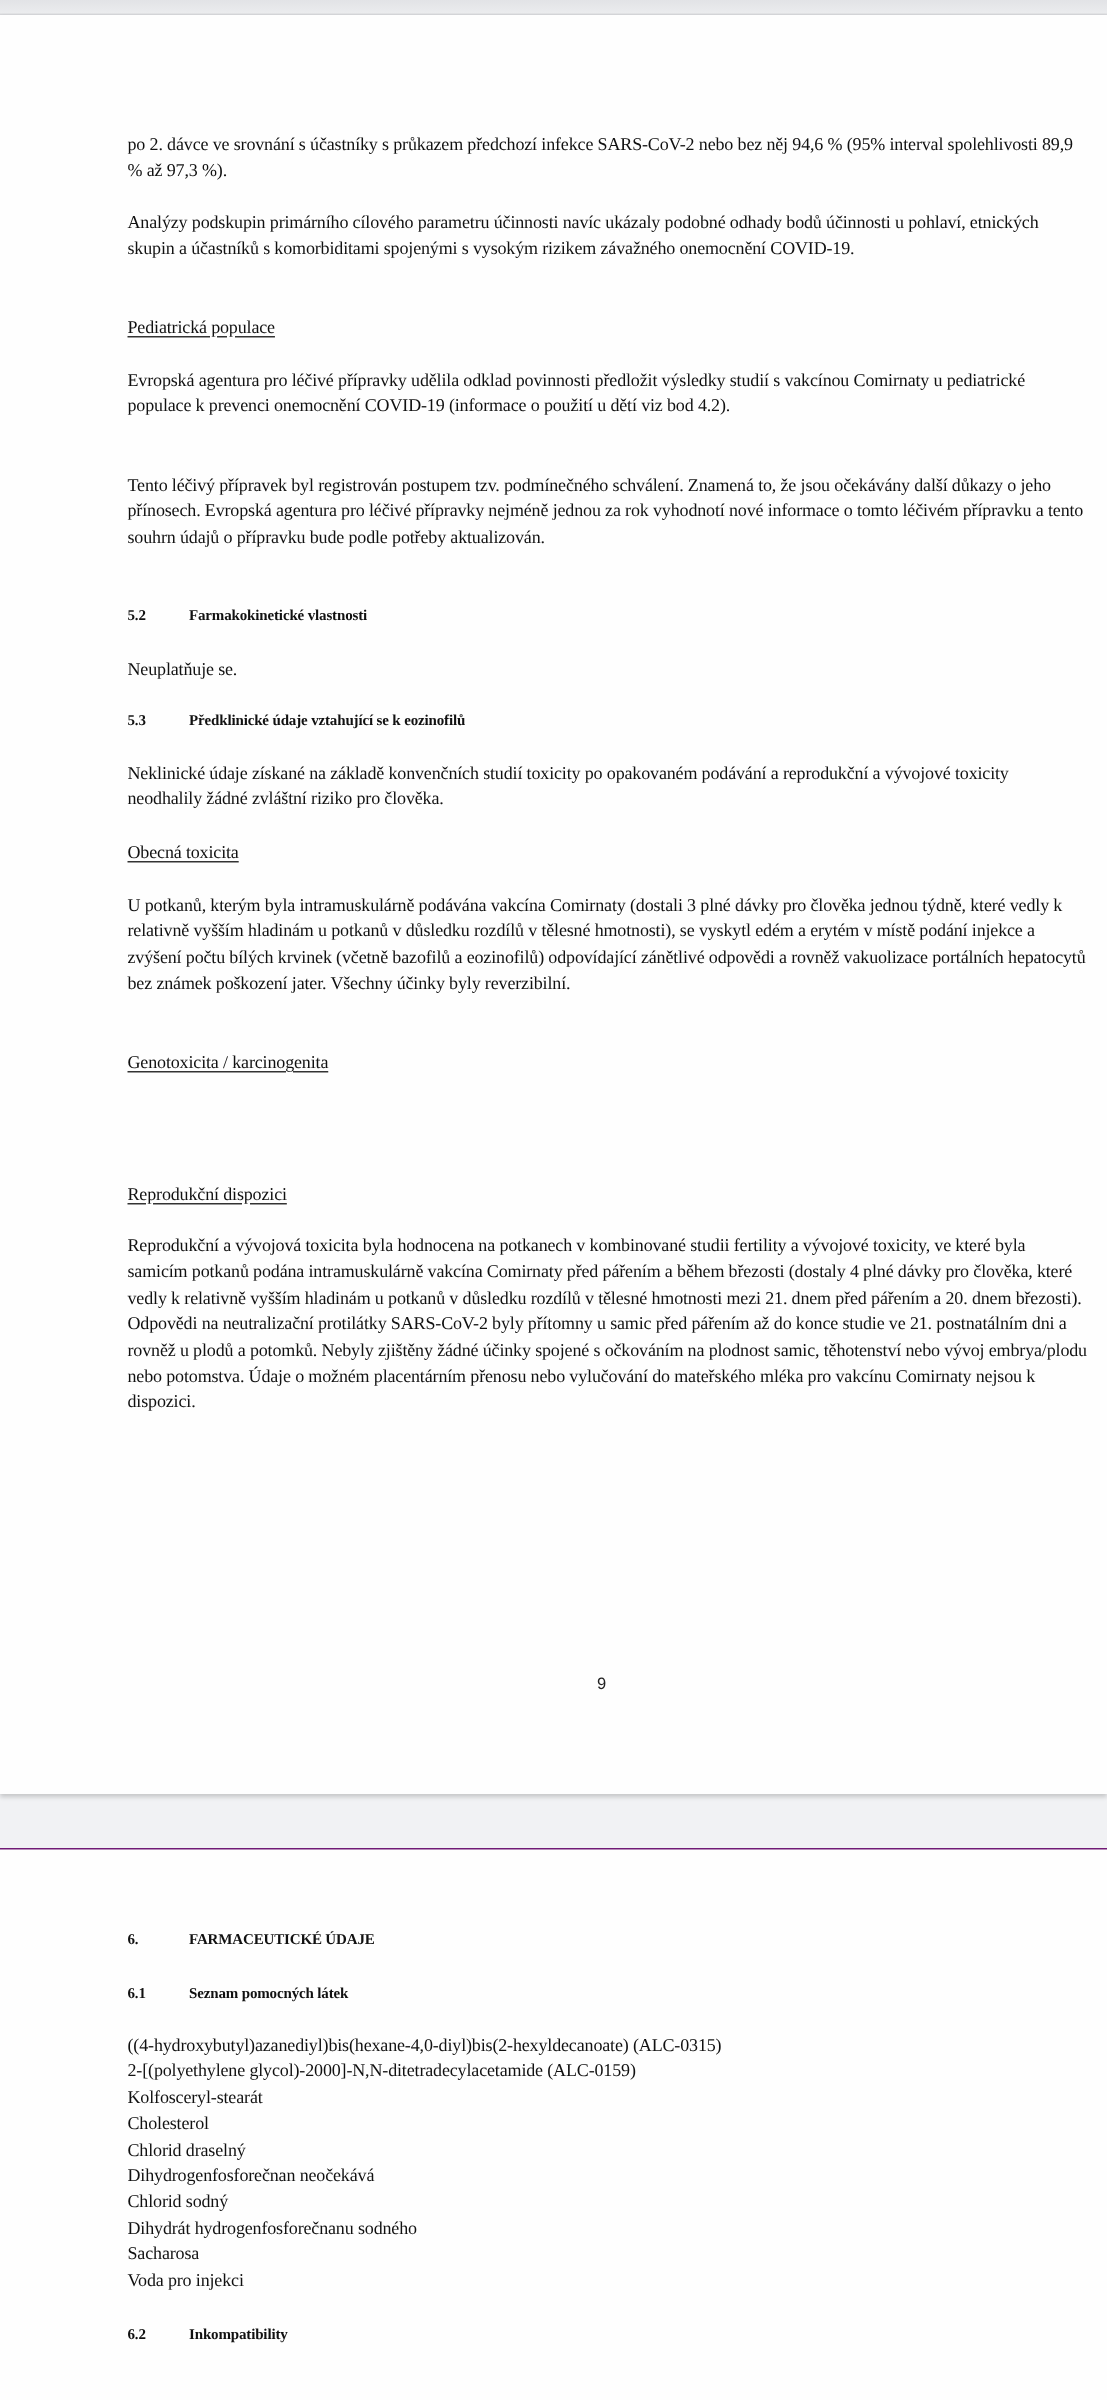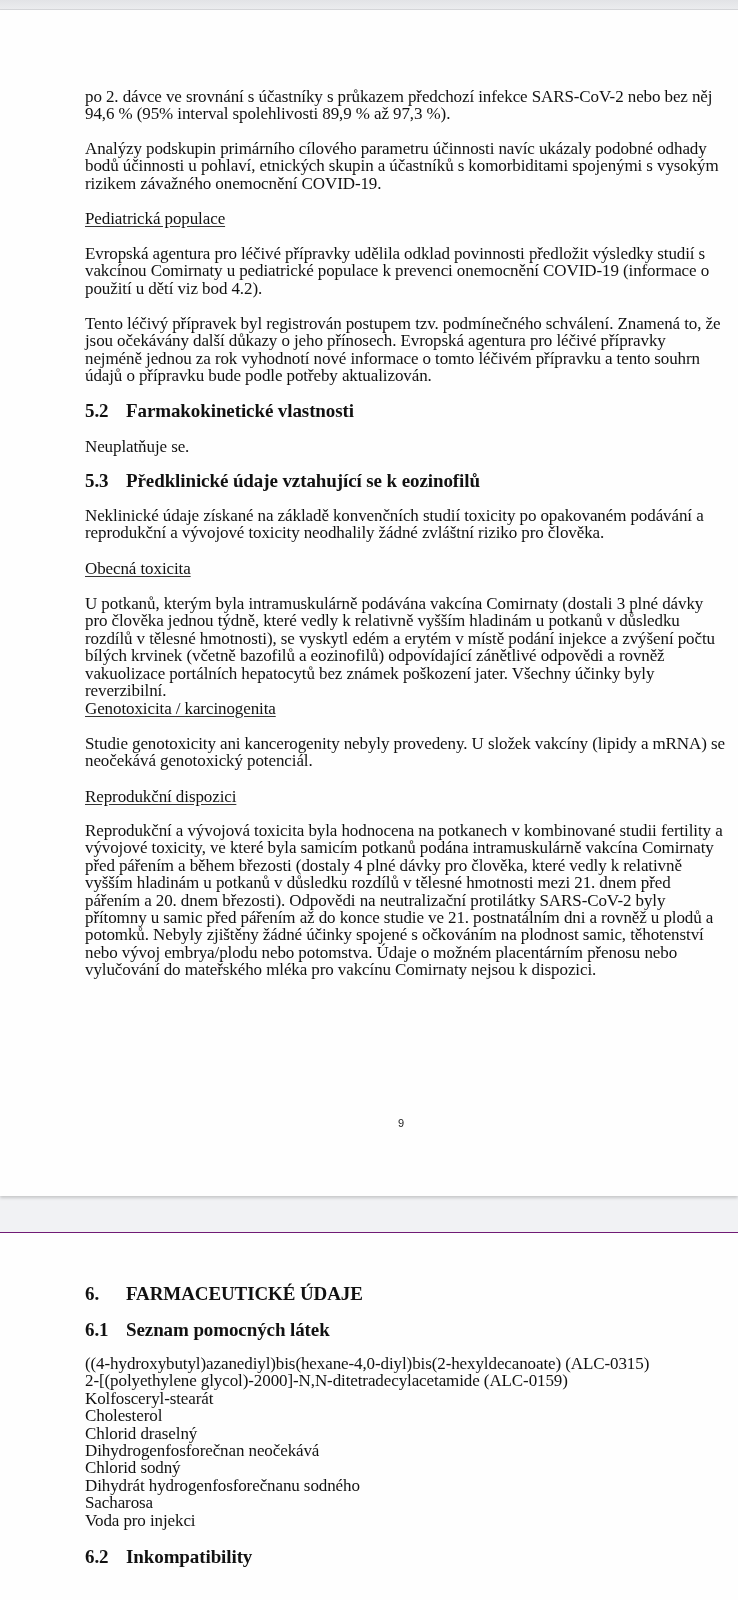--- a/index.html
+++ b/index.html
@@ -12,24 +12,24 @@
   .top-strip {
     position: absolute; left: 0; top: 0; width: 738px; height: 9px;
     background: linear-gradient(#e2e3e6, #ebecee);
     border-bottom: 1px solid #d6d7da;
   }
   .page {
     position: absolute; left: 0; width: 738px; background: #fefefe;
   }
   .page-1 { top: 10px; height: 1186px; box-shadow: 0 2px 3px rgba(0,0,0,0.18); }
   .page-2 { top: 1232px; height: 368px; border-top: 1px solid #701a75; }
-  .blk { position: absolute; left: 85px; width: 640px; font-size: 17px; line-height: 17.4px; letter-spacing: -0.1px; }
+  .blk { position: absolute; left: 85px; width: 640px; font-size: 12px; line-height: 17.4px; letter-spacing: -0.1px; }
   .p { margin: 0; }
   .sub { text-decoration: underline; text-decoration-color: #333; text-underline-offset: 2px; text-align: center; }
-  .h { font-weight: bold; font-size: 19px; }
+  .h { font-weight: bold; font-size: 10px; }
   .h .num { display: inline-block; width: 41px; }
   .pagenum {
     position: absolute; left: 398px; top: 1107px;
     font-family: "Liberation Sans", "DejaVu Sans", sans-serif; font-size: 11px; color: #222;
   }
   .list-item { display: block; }
 </style>
 </head>
 <body>
 
@@ -78,23 +78,20 @@
   </div>
 
   <div class="blk" style="top:585px">
     <p class="p">U potkanů, kterým byla intramuskulárně podávána vakcína Comirnaty (dostali 3 plné dávky pro člověka jednou týdně, které vedly k relativně vyšším hladinám u potkanů v důsledku rozdílů v tělesné hmotnosti), se vyskytl edém a erytém v místě podání injekce a zvýšení počtu bílých krvinek (včetně bazofilů a eozinofilů) odpovídající zánětlivé odpovědi a rovněž vakuolizace portálních hepatocytů bez známek poškození jater. Všechny účinky byly reverzibilní.</p>
   </div>
 
   <div class="blk" style="top:690px">
     <span class="sub">Genotoxicita / karcinogenita</span>
   </div>
 
-  <div class="blk" style="top:725px">
-    <p class="p">Studie genotoxicity ani kancerogenity nebyly provedeny. U složek vakcíny (lipidy a mRNA) se neočekává genotoxický potenciál.</p>
-  </div>
 
   <div class="blk" style="top:778px">
     <span class="sub">Reprodukční dispozici</span>
   </div>
 
   <div class="blk" style="top:812px">
     <p class="p">Reprodukční a vývojová toxicita byla hodnocena na potkanech v kombinované studii fertility a vývojové toxicity, ve které byla samicím potkanů podána intramuskulárně vakcína Comirnaty před pářením a během březosti (dostaly 4 plné dávky pro člověka, které vedly k relativně vyšším hladinám u potkanů v důsledku rozdílů v tělesné hmotnosti mezi 21. dnem před pářením a 20. dnem březosti). Odpovědi na neutralizační protilátky SARS-CoV-2 byly přítomny u samic před pářením až do konce studie ve 21. postnatálním dni a rovněž u plodů a potomků. Nebyly zjištěny žádné účinky spojené s očkováním na plodnost samic, těhotenství nebo vývoj embrya/plodu nebo potomstva. Údaje o možném placentárním přenosu nebo vylučování do mateřského mléka pro vakcínu Comirnaty nejsou k dispozici.</p>
   </div>
 
   <div class="pagenum">9</div>

